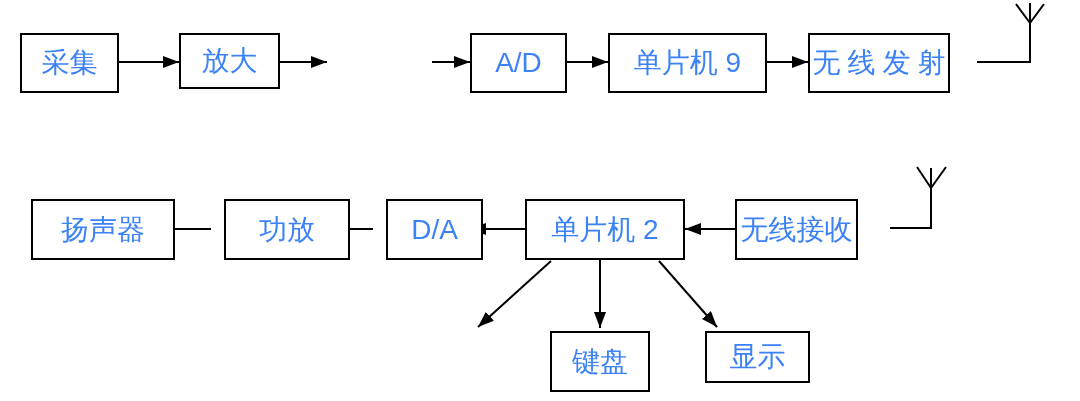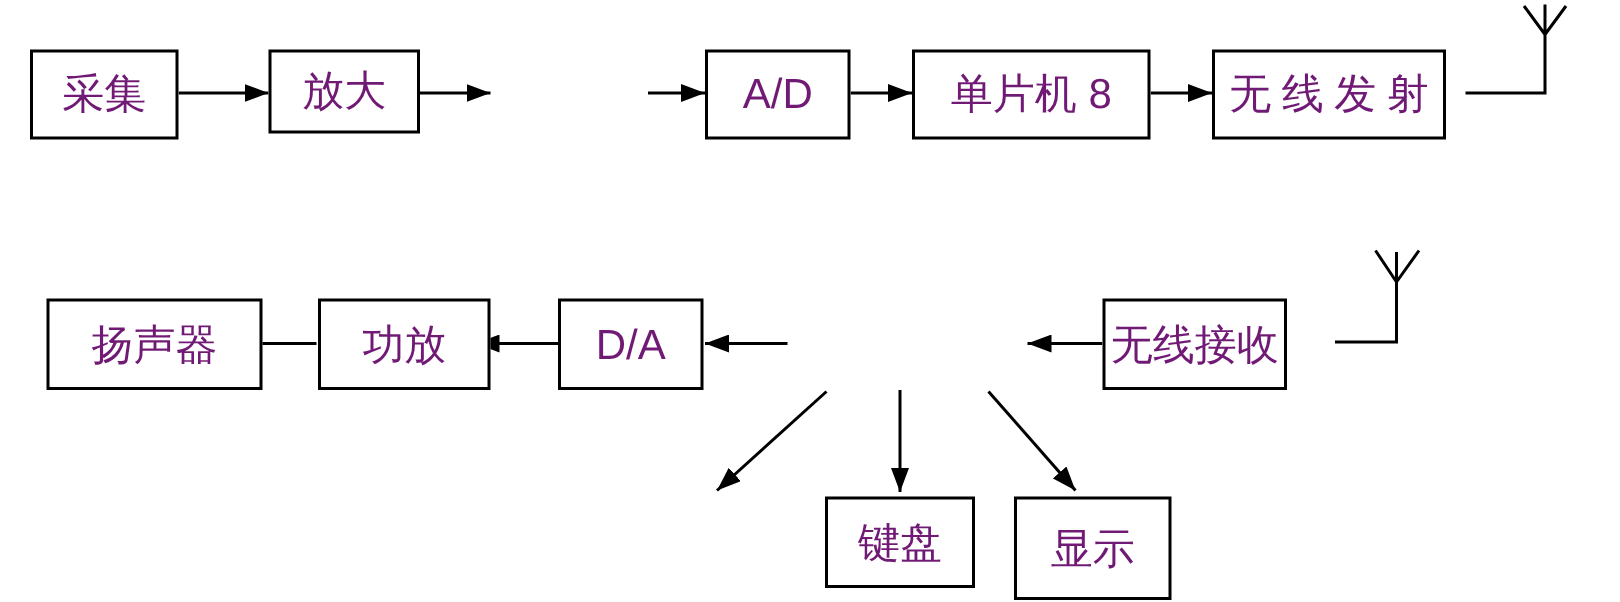--- a/index.html
+++ b/index.html
@@ -10,21 +10,21 @@
     font-family:"Liberation Sans","DejaVu Sans",sans-serif;
     overflow:hidden;
   }
   .wires{position:absolute;left:0;top:0;}
   .block{
     position:absolute;
     box-sizing:border-box;
     border:2px solid #000000;
     background:#ffffff;
     display:flex;align-items:center;justify-content:center;
-    font-size:28px;color:#701a75;
+    font-size:28px;color:#3b82f6;
     white-space:pre;
     line-height:1;
   }
   .ls{letter-spacing:7px;text-indent:7px;}
 </style>
 </head>
 <body>
 
 <div class="stage">
 
@@ -53,24 +53,25 @@
 
       <path d="M977,62 H1031 M1030,62 V3 M1016,4 L1030,23 M1044,4 L1030,23"></path>
 
       <path d="M890,228 H932 M931,228 V168 M917,167 L931,188 M946,167 L931,188"></path>
     </g>
   </svg>
 
   <div class="block" style="left:20px;top:33px;width:99px;height:60px">采集</div>
   <div class="block" style="left:179px;top:33px;width:101px;height:56px">放大</div>
   <div class="block" style="left:470px;top:33px;width:97px;height:60px">A/D</div>
-  <div class="block" style="left:608px;top:33px;width:159px;height:60px">单片机 8</div>
-  <div class="block ls" style="left:808px;top:33px;width:156px;height:60px">无线发射</div>
+  <div class="block" style="left:608px;top:33px;width:159px;height:60px">单片机 9</div>
+  <div class="block ls" style="left:808px;top:33px;width:142px;height:60px">无线发射</div>
 
   <div class="block" style="left:31px;top:199px;width:144px;height:61px">扬声器</div>
-  <div class="block" style="left:212px;top:199px;width:115px;height:61px">功放</div>
-  <div class="block" style="left:372px;top:199px;width:97px;height:61px">D/A</div>
+  <div class="block" style="left:224px;top:199px;width:126px;height:61px">功放</div>
+  <div class="block" style="left:386px;top:199px;width:97px;height:61px">D/A</div>
+  <div class="block" style="left:525px;top:199px;width:160px;height:61px">单片机 2</div>
   <div class="block" style="left:735px;top:199px;width:123px;height:61px">无线接收</div>
 
   <div class="block" style="left:550px;top:331px;width:100px;height:61px">键盘</div>
-  <div class="block" style="left:676px;top:331px;width:105px;height:69px">显示</div>
+  <div class="block" style="left:705px;top:331px;width:105px;height:52px">显示</div>
 
 </div>
 
 </body></html>

